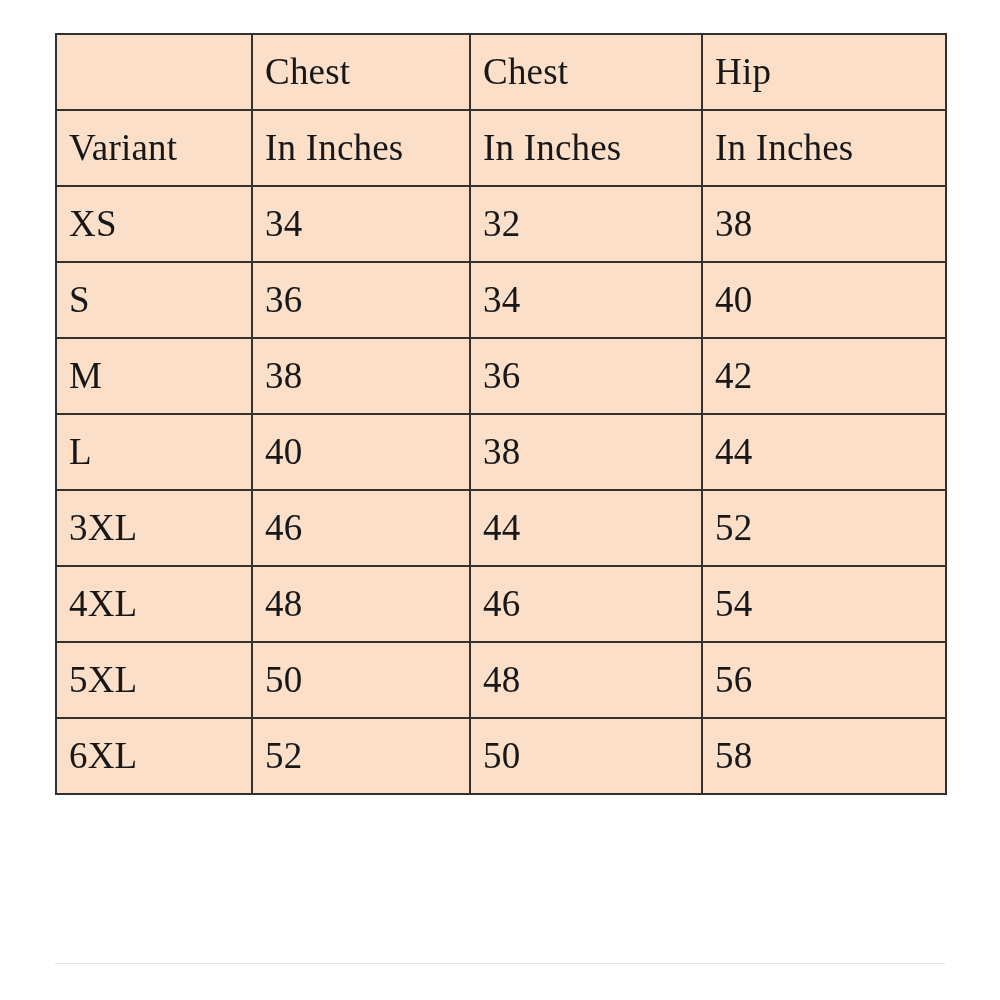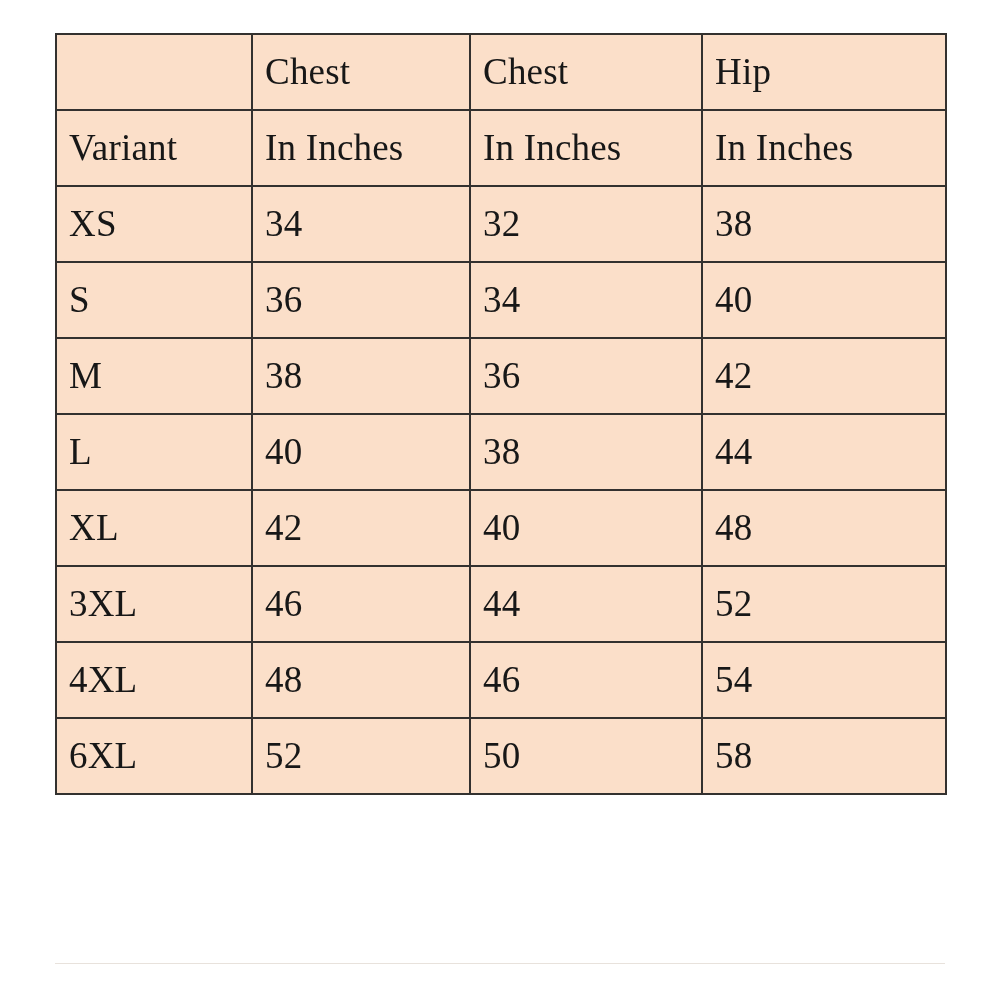--- a/index.html
+++ b/index.html
@@ -122,36 +122,36 @@
           <td class="tint-mid">36</td>
           <td class="tint-pale">42</td>
         </tr>
         <tr>
           <td class="tint-mid">L</td>
           <td class="tint-light">40</td>
           <td class="tint-mid">38</td>
           <td class="tint-mid">44</td>
         </tr>
         <tr>
-          <td class="tint-mid">XL</td>
-          <td class="tint-white">42</td>
-          <td class="tint-mid">40</td>
-          <td class="tint-pale">48</td>
-        </tr>
-        <tr>
           <td class="tint-mid">3XL</td>
           <td class="tint-white">46</td>
           <td class="tint-mid">44</td>
           <td class="tint-pale">52</td>
         </tr>
         <tr>
           <td class="tint-mid">4XL</td>
           <td class="tint-light">48</td>
           <td class="tint-mid">46</td>
           <td class="tint-mid">54</td>
+        </tr>
+        <tr>
+          <td class="tint-mid">5XL</td>
+          <td class="tint-white">50</td>
+          <td class="tint-mid">48</td>
+          <td class="tint-pale">56</td>
         </tr>
         <tr>
           <td class="tint-mid">6XL</td>
           <td class="tint-light">52</td>
           <td class="tint-mid">50</td>
           <td class="tint-mid">58</td>
         </tr>
       </tbody>
     </table>
   </div>

